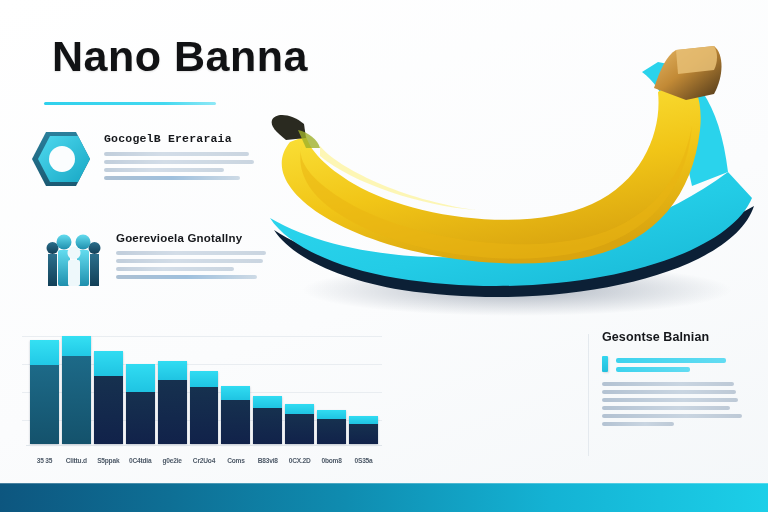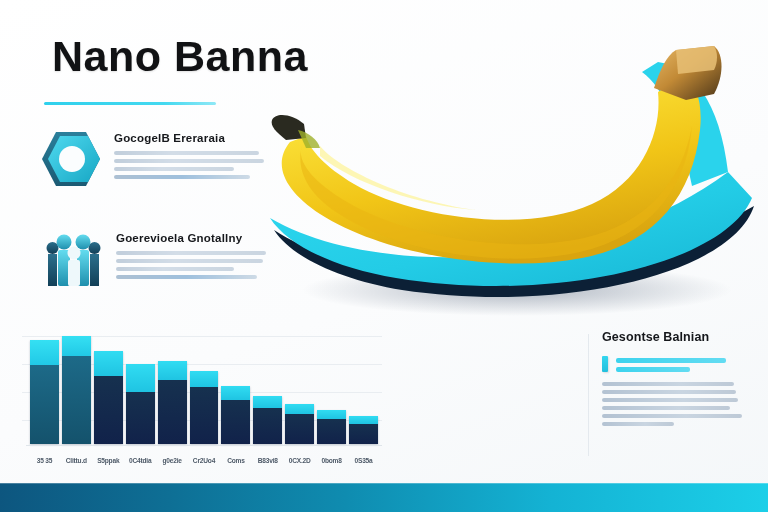--- a/index.html
+++ b/index.html
@@ -19,21 +19,21 @@
     text-shadow: 0 1px 2px rgba(0,0,0,.12);
   }
   .title-rule {
     position: absolute; left: 44px; top: 102px;
     width: 172px; height: 3px; border-radius: 2px;
     background: linear-gradient(90deg,#2fd0ec 0%,#44d9f0 70%,#8fe8f6 100%);
   }
 
   
   .feature { position: absolute; display: flex; gap: 12px; align-items: flex-start; width: 250px; }
-  #feature-0 { left: 42px; top: 128px; }
+  #feature-0 { left: 32px; top: 128px; font-family: Liberation Mono, monospace; }
   #feature-1 { left: 44px; top: 228px; }
 
   .feat-icon { width: 60px; height: 62px; flex: 0 0 60px; position: relative; }
   .feat-text { padding-top: 4px; }
   .feat-head {
     font-size: 11.5px; font-weight: 700; color: #16181c;
     letter-spacing: .2px; margin-bottom: 7px; white-space: nowrap;
     filter: blur(.25px);
   }
   .feat-lines { display: flex; flex-direction: column; gap: 4px; }

